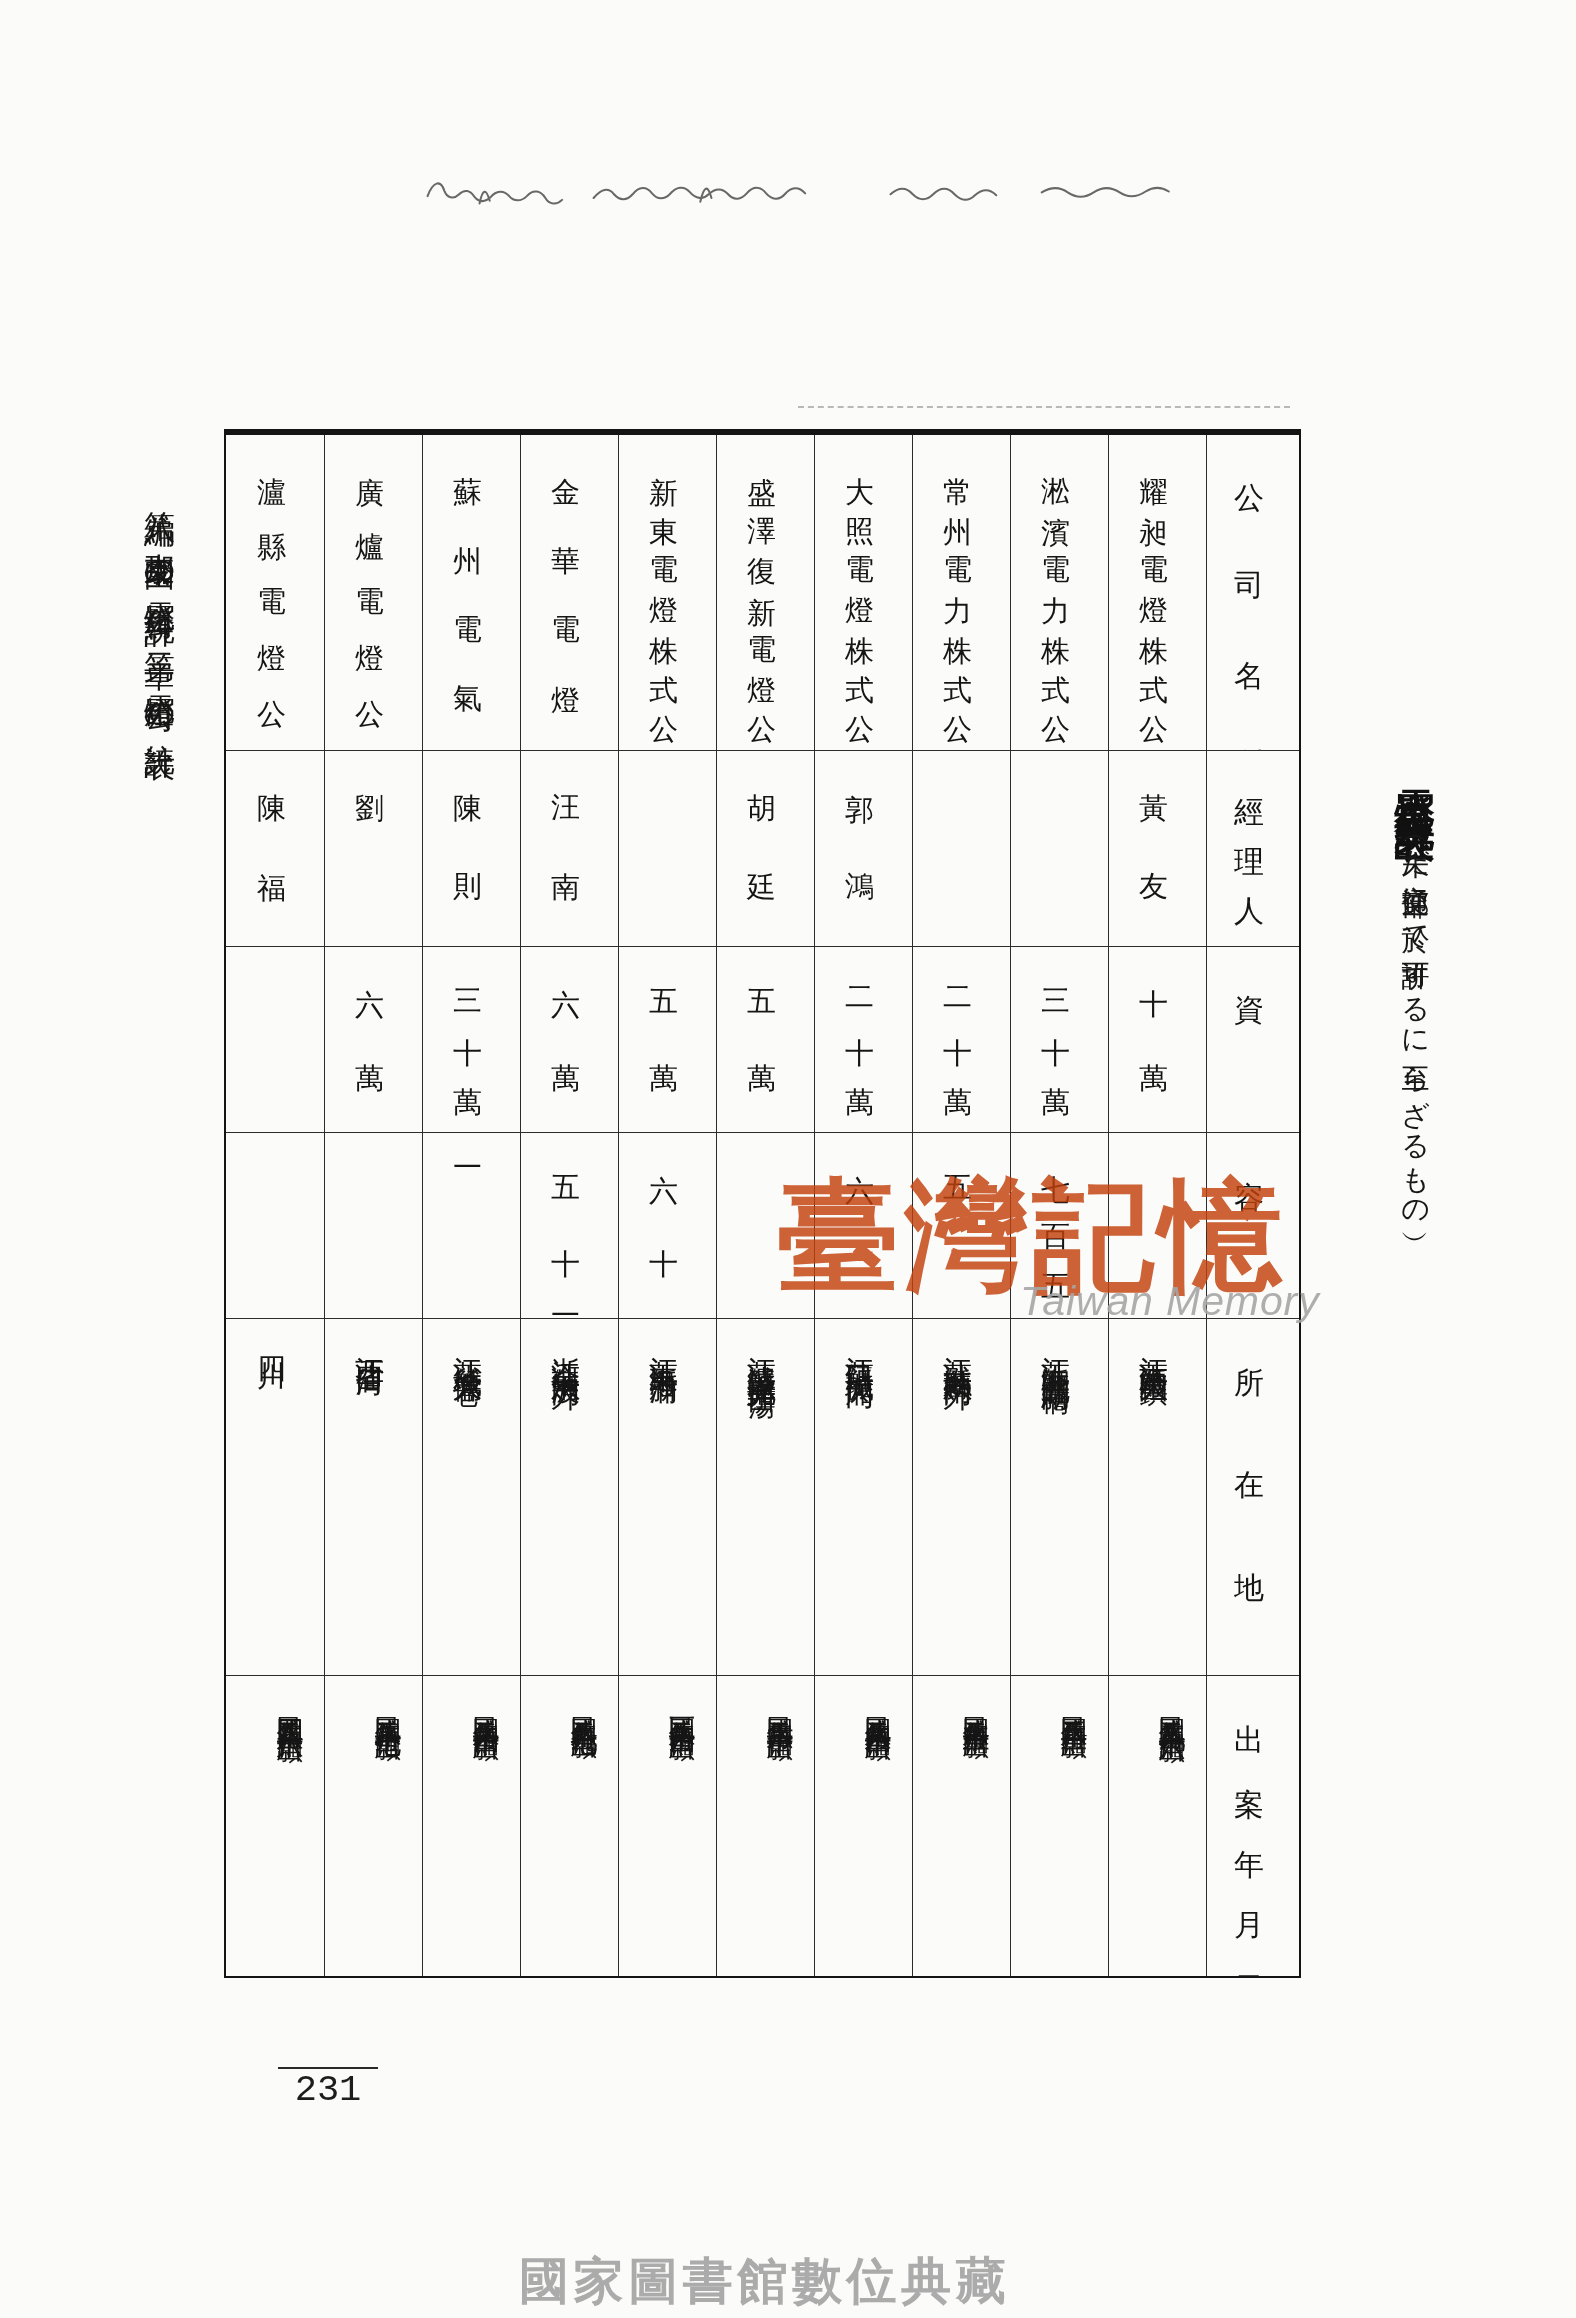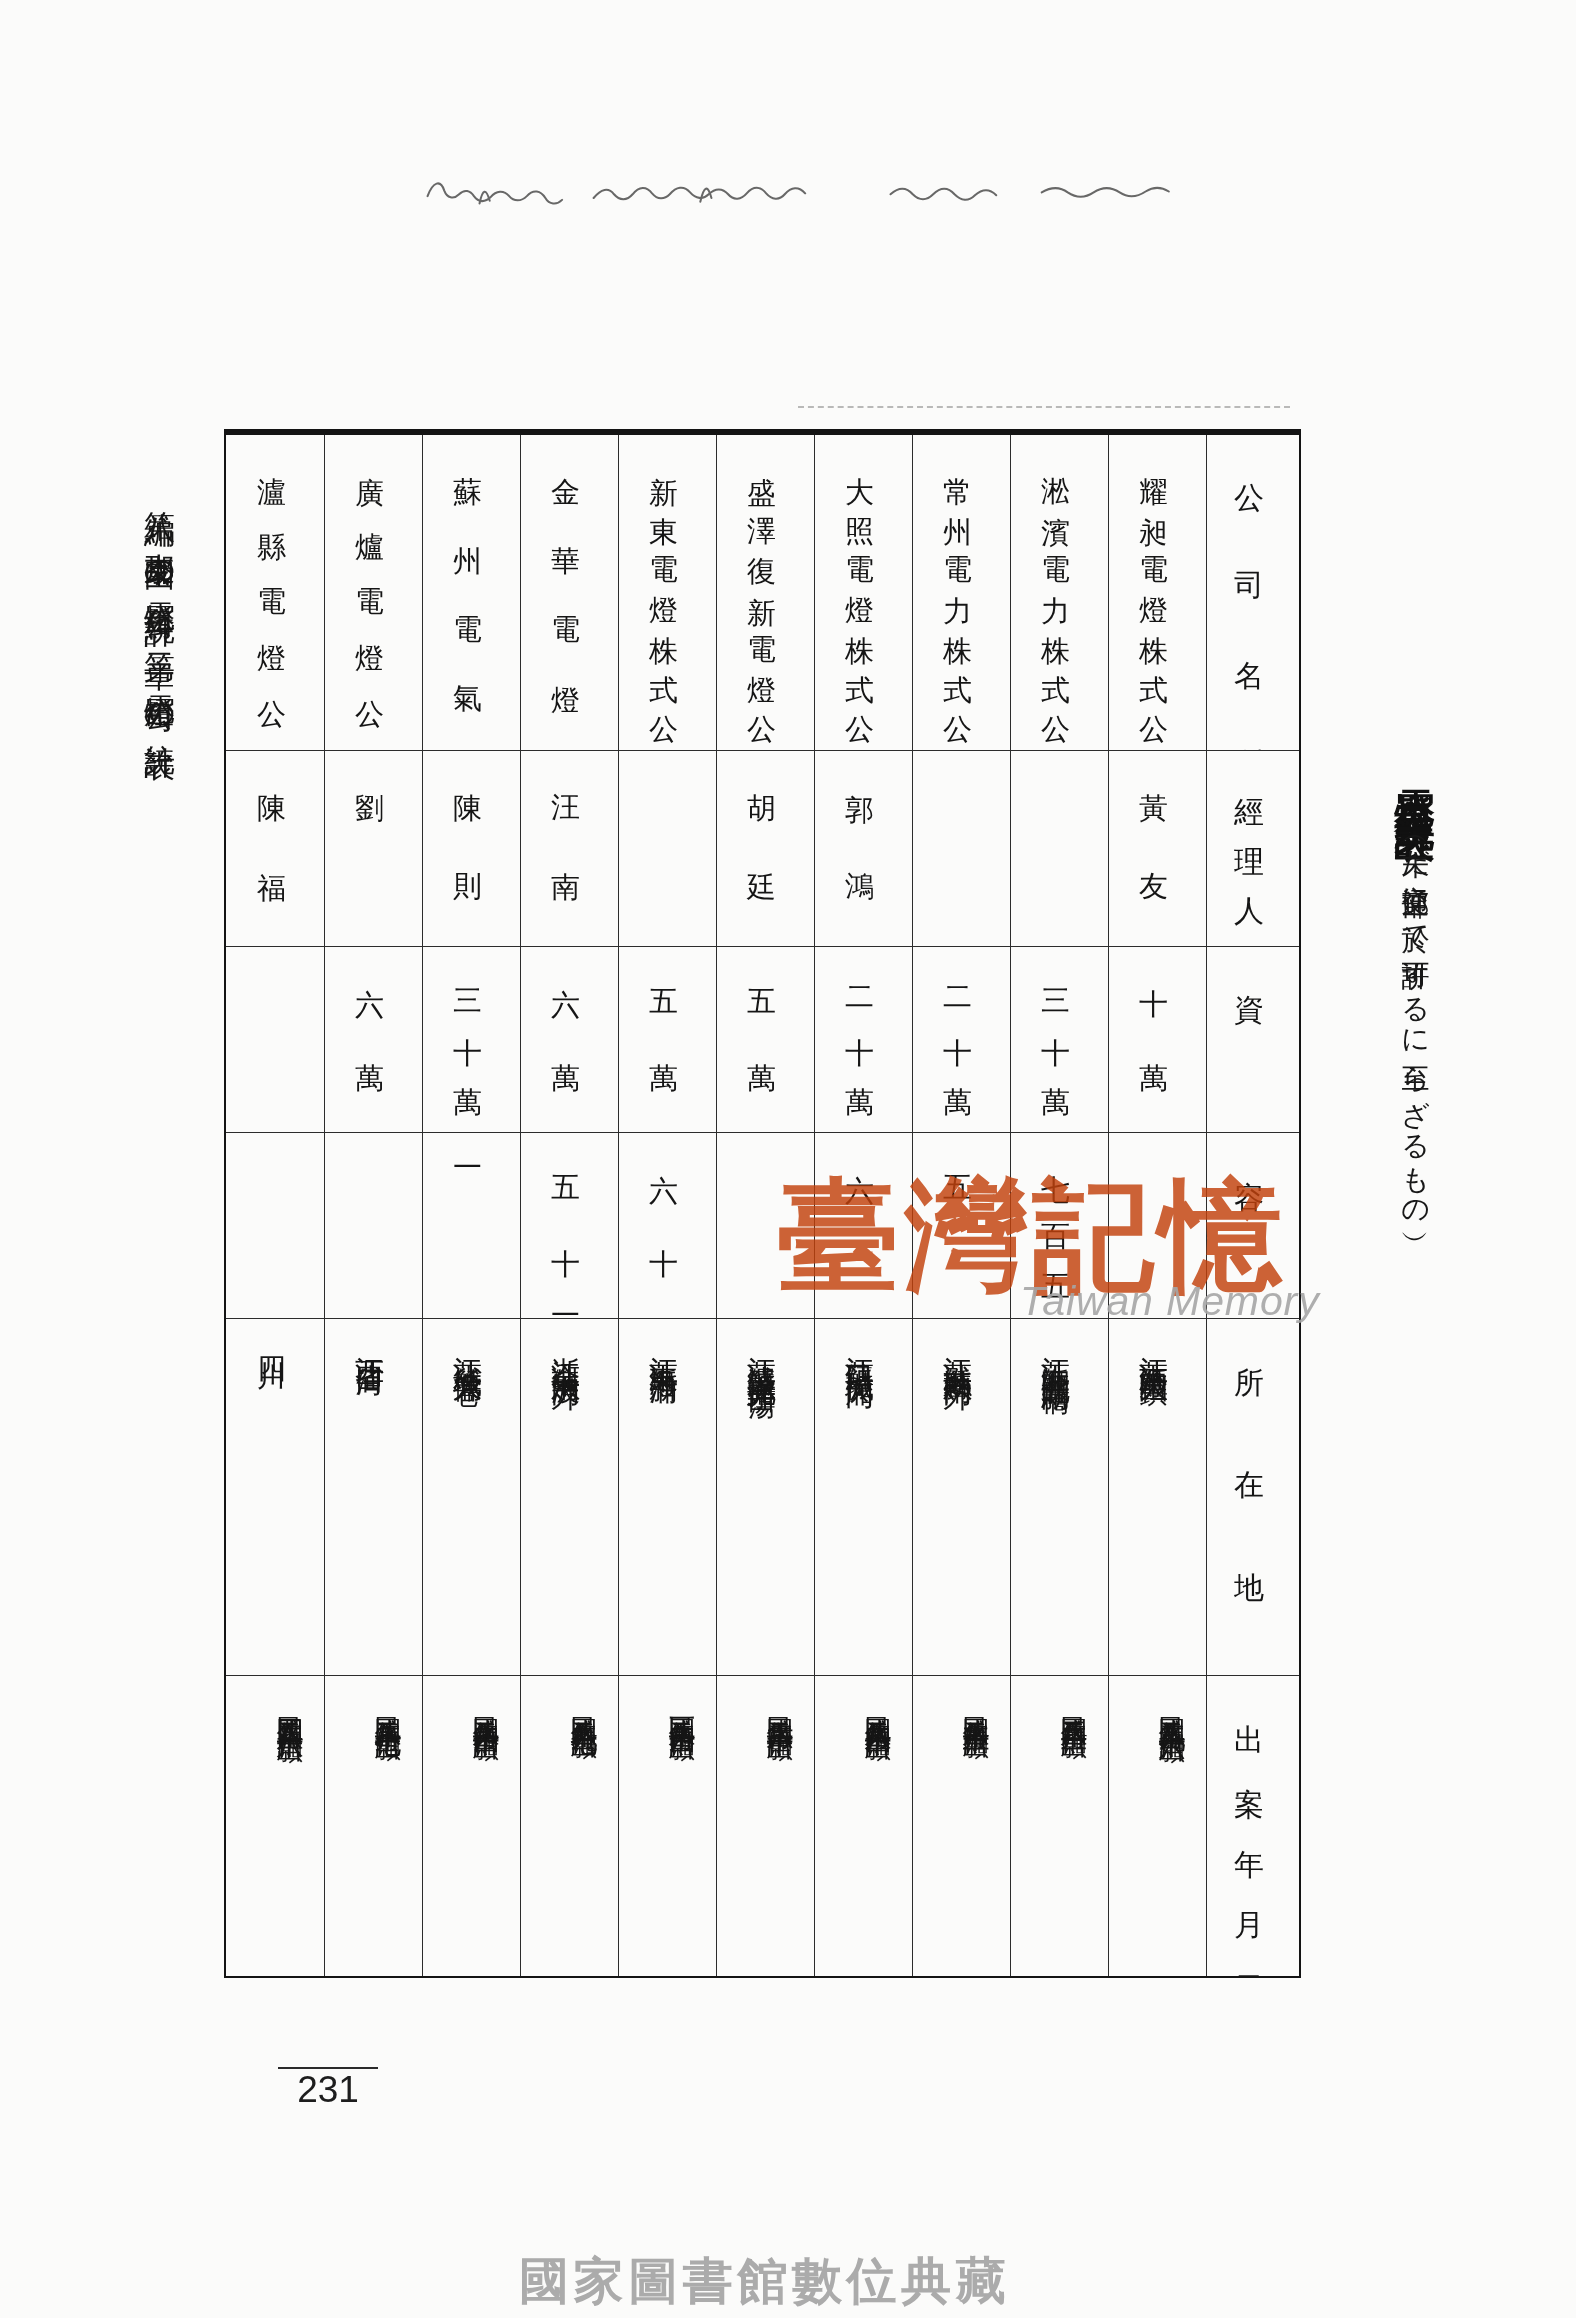--- a/index.html
+++ b/index.html
@@ -66,21 +66,21 @@
     position:absolute;left:1020px;top:1278px;z-index:6;
     font-size:41px;font-style:italic;color:#a6a6a6;opacity:.9;
     font-family:Liberation Sans, sans-serif;letter-spacing:0.9px;
   }
 
   
   .page-number{
     position:absolute;left:278px;top:2067px;width:100px;
     border-top:2.8px solid #2a2a2a;text-align:center;
     font-size:37px;line-height:1.15;color:#1d1d1d;
-    font-family:Liberation Sans, sans-serif;
+    font-family:Liberation Mono, monospace;
   }
 
   
   .archive-footer{
     position:absolute;left:519px;top:2248px;width:575px;
     text-align:left;font-size:50px;letter-spacing:4.6px;
     color:#ababab;font-weight:600;
   }
 </style>
 </head>

